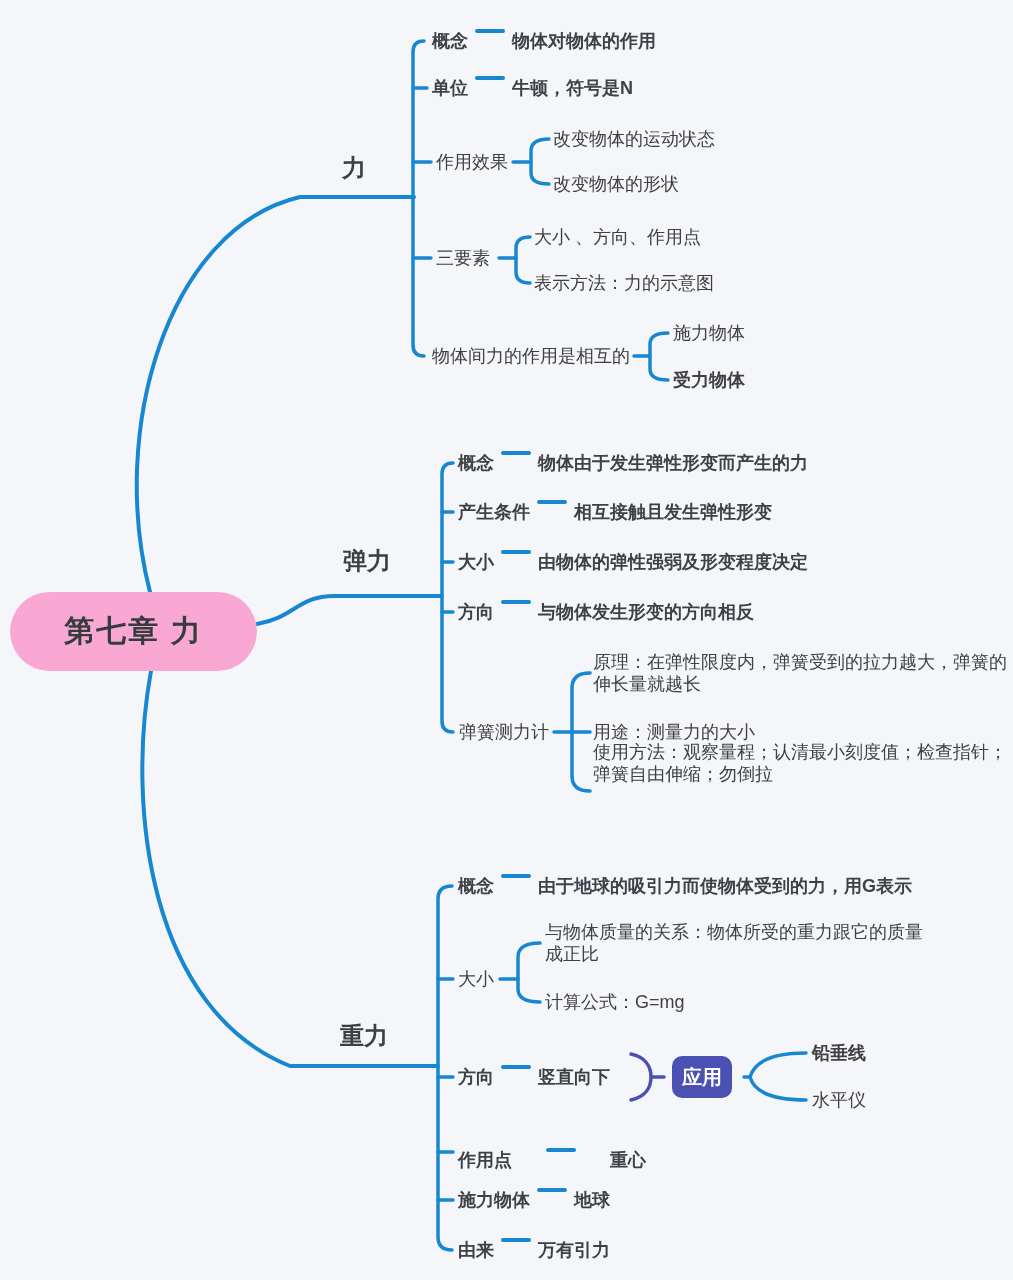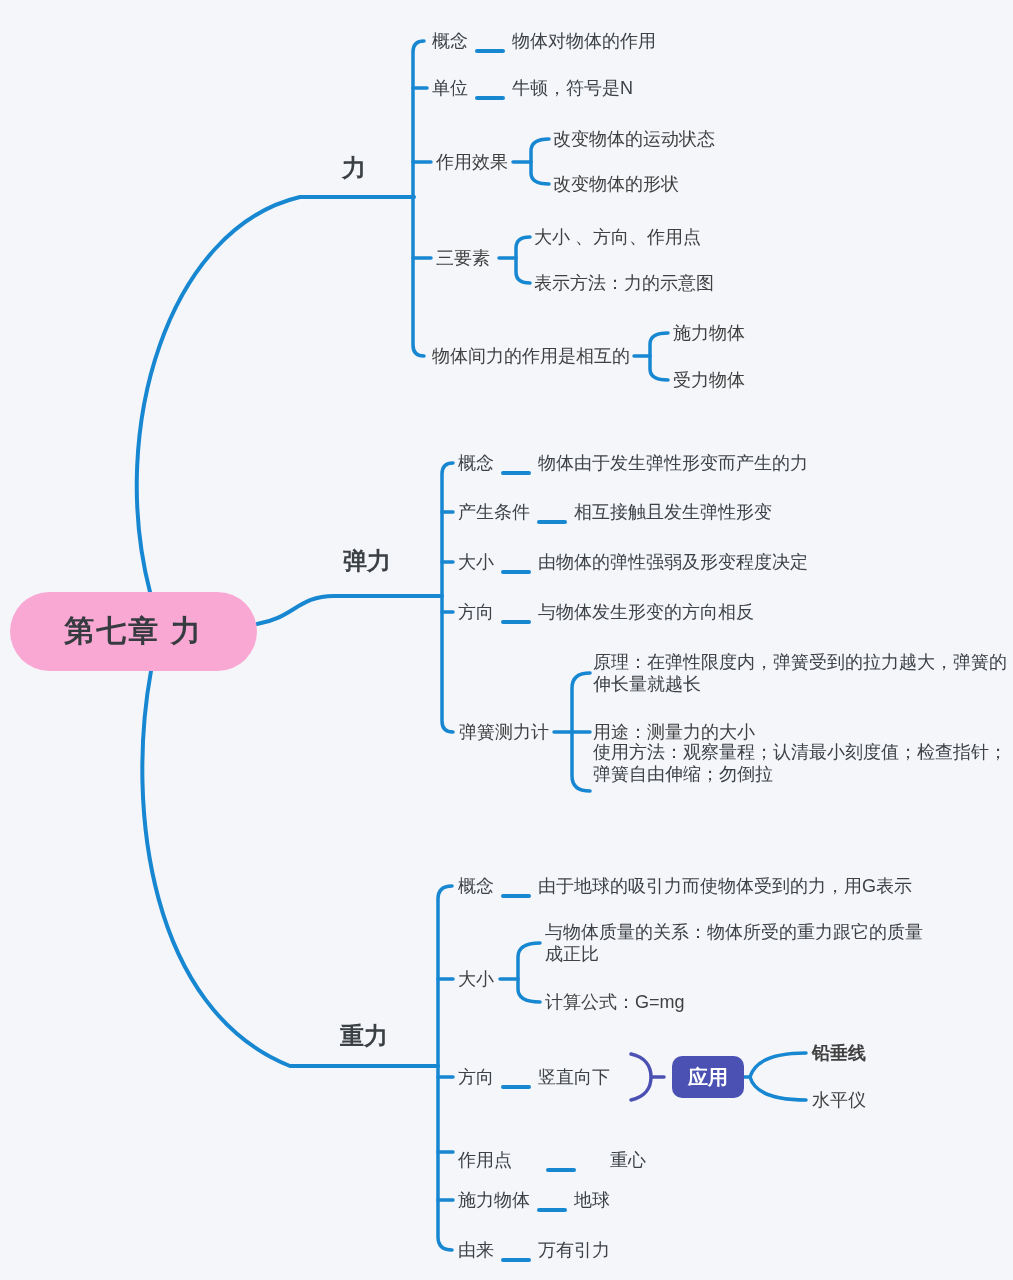--- a/index.html
+++ b/index.html
@@ -2,31 +2,31 @@
 <html><head>
 <meta charset="utf-8">
 <style>
   html,body{margin:0;padding:0;}
   body{background:#f5f6fa;font-family:"Liberation Sans","DejaVu Sans",sans-serif;}
   .canvas{position:relative;width:1013px;height:1280px;background:#f5f6fa;overflow:hidden;}
   svg.edges{position:absolute;left:0;top:0;width:1013px;height:1280px;pointer-events:none;}
   .edge{fill:none;stroke:#1787d1;stroke-width:3.5;stroke-linecap:round;stroke-linejoin:round;}
   .edge-main{stroke-width:4;}
   .edge-purple{fill:none;stroke:#4a51b2;stroke-width:3.5;stroke-linecap:round;stroke-linejoin:round;}
-  .row{position:absolute;display:flex;align-items:flex-end;transform:translateY(-50%);white-space:nowrap;
-       font-size:18px;font-weight:400;color:#3d4247;}
+  .row{position:absolute;display:flex;align-items:flex-start;transform:translateY(-50%);white-space:nowrap;
+       font-size:18px;font-weight:700;color:#3d4247;}
   .leaf{position:absolute;transform:translateY(-50%);white-space:nowrap;
         font-size:18px;font-weight:500;color:#404040;}
   .block{position:absolute;font-size:18px;font-weight:500;color:#3d4247;line-height:22px;}
   .dash{width:30px;height:4px;background:#1787d1;border-radius:2px;margin:0 7px;flex:none;}
   .branch-label{position:absolute;transform:translateY(-50%);font-size:24px;font-weight:600;color:#3b4045;white-space:nowrap;}
   .root-node{position:absolute;left:10px;top:592px;width:247px;height:79px;background:#f9a8d4;border-radius:40px;
              display:flex;align-items:center;justify-content:center;
              font-size:30px;font-weight:700;color:#363b40;letter-spacing:2px;}
-  .app-box{position:absolute;left:672px;top:1056px;width:72px;height:42px;background:#4a51b2;border-radius:10px;
+  .app-box{position:absolute;left:672px;top:1056px;width:60px;height:42px;background:#4a51b2;border-radius:10px;
            display:flex;align-items:center;justify-content:center;font-size:20px;font-weight:600;color:#ffffff;}
 </style>
 </head>
 <body>
 
 <div class="canvas">
 
   <svg class="edges" viewBox="0 0 1013 1280">
 
     <path class="edge edge-main" d="M 150,592 C 108,430 168,228 300,197 L 414,197"></path>
@@ -88,21 +88,21 @@
     <span>牛顿，符号是N</span>
   </div>
   <div class="leaf" style="left:436px;top:162px;">作用效果</div>
   <div class="leaf" style="left:553px;top:139px;">改变物体的运动状态</div>
   <div class="leaf" style="left:553px;top:184px;">改变物体的形状</div>
   <div class="leaf" style="left:436px;top:258px;">三要素</div>
   <div class="leaf" style="left:534px;top:237px;">大小 、方向、作用点</div>
   <div class="leaf" style="left:534px;top:283px;">表示方法：力的示意图</div>
   <div class="leaf" style="left:432px;top:356px;">物体间力的作用是相互的</div>
   <div class="leaf" style="left:673px;top:333px;">施力物体</div>
-  <div class="leaf" style="left:673px;top:380px;">受力物体</div>
+  <div class="leaf" style="left:673px;top:380px;font-weight:bold;">受力物体</div>
 
   <div class="row" style="left:458px;top:463px;">
     <span>概念</span>
     <div class="dash"></div>
     <span>物体由于发生弹性形变而产生的力</span>
   </div>
   <div class="row" style="left:458px;top:512px;">
     <span>产生条件</span>
     <div class="dash"></div>
     <span>相互接触且发生弹性形变</span>

